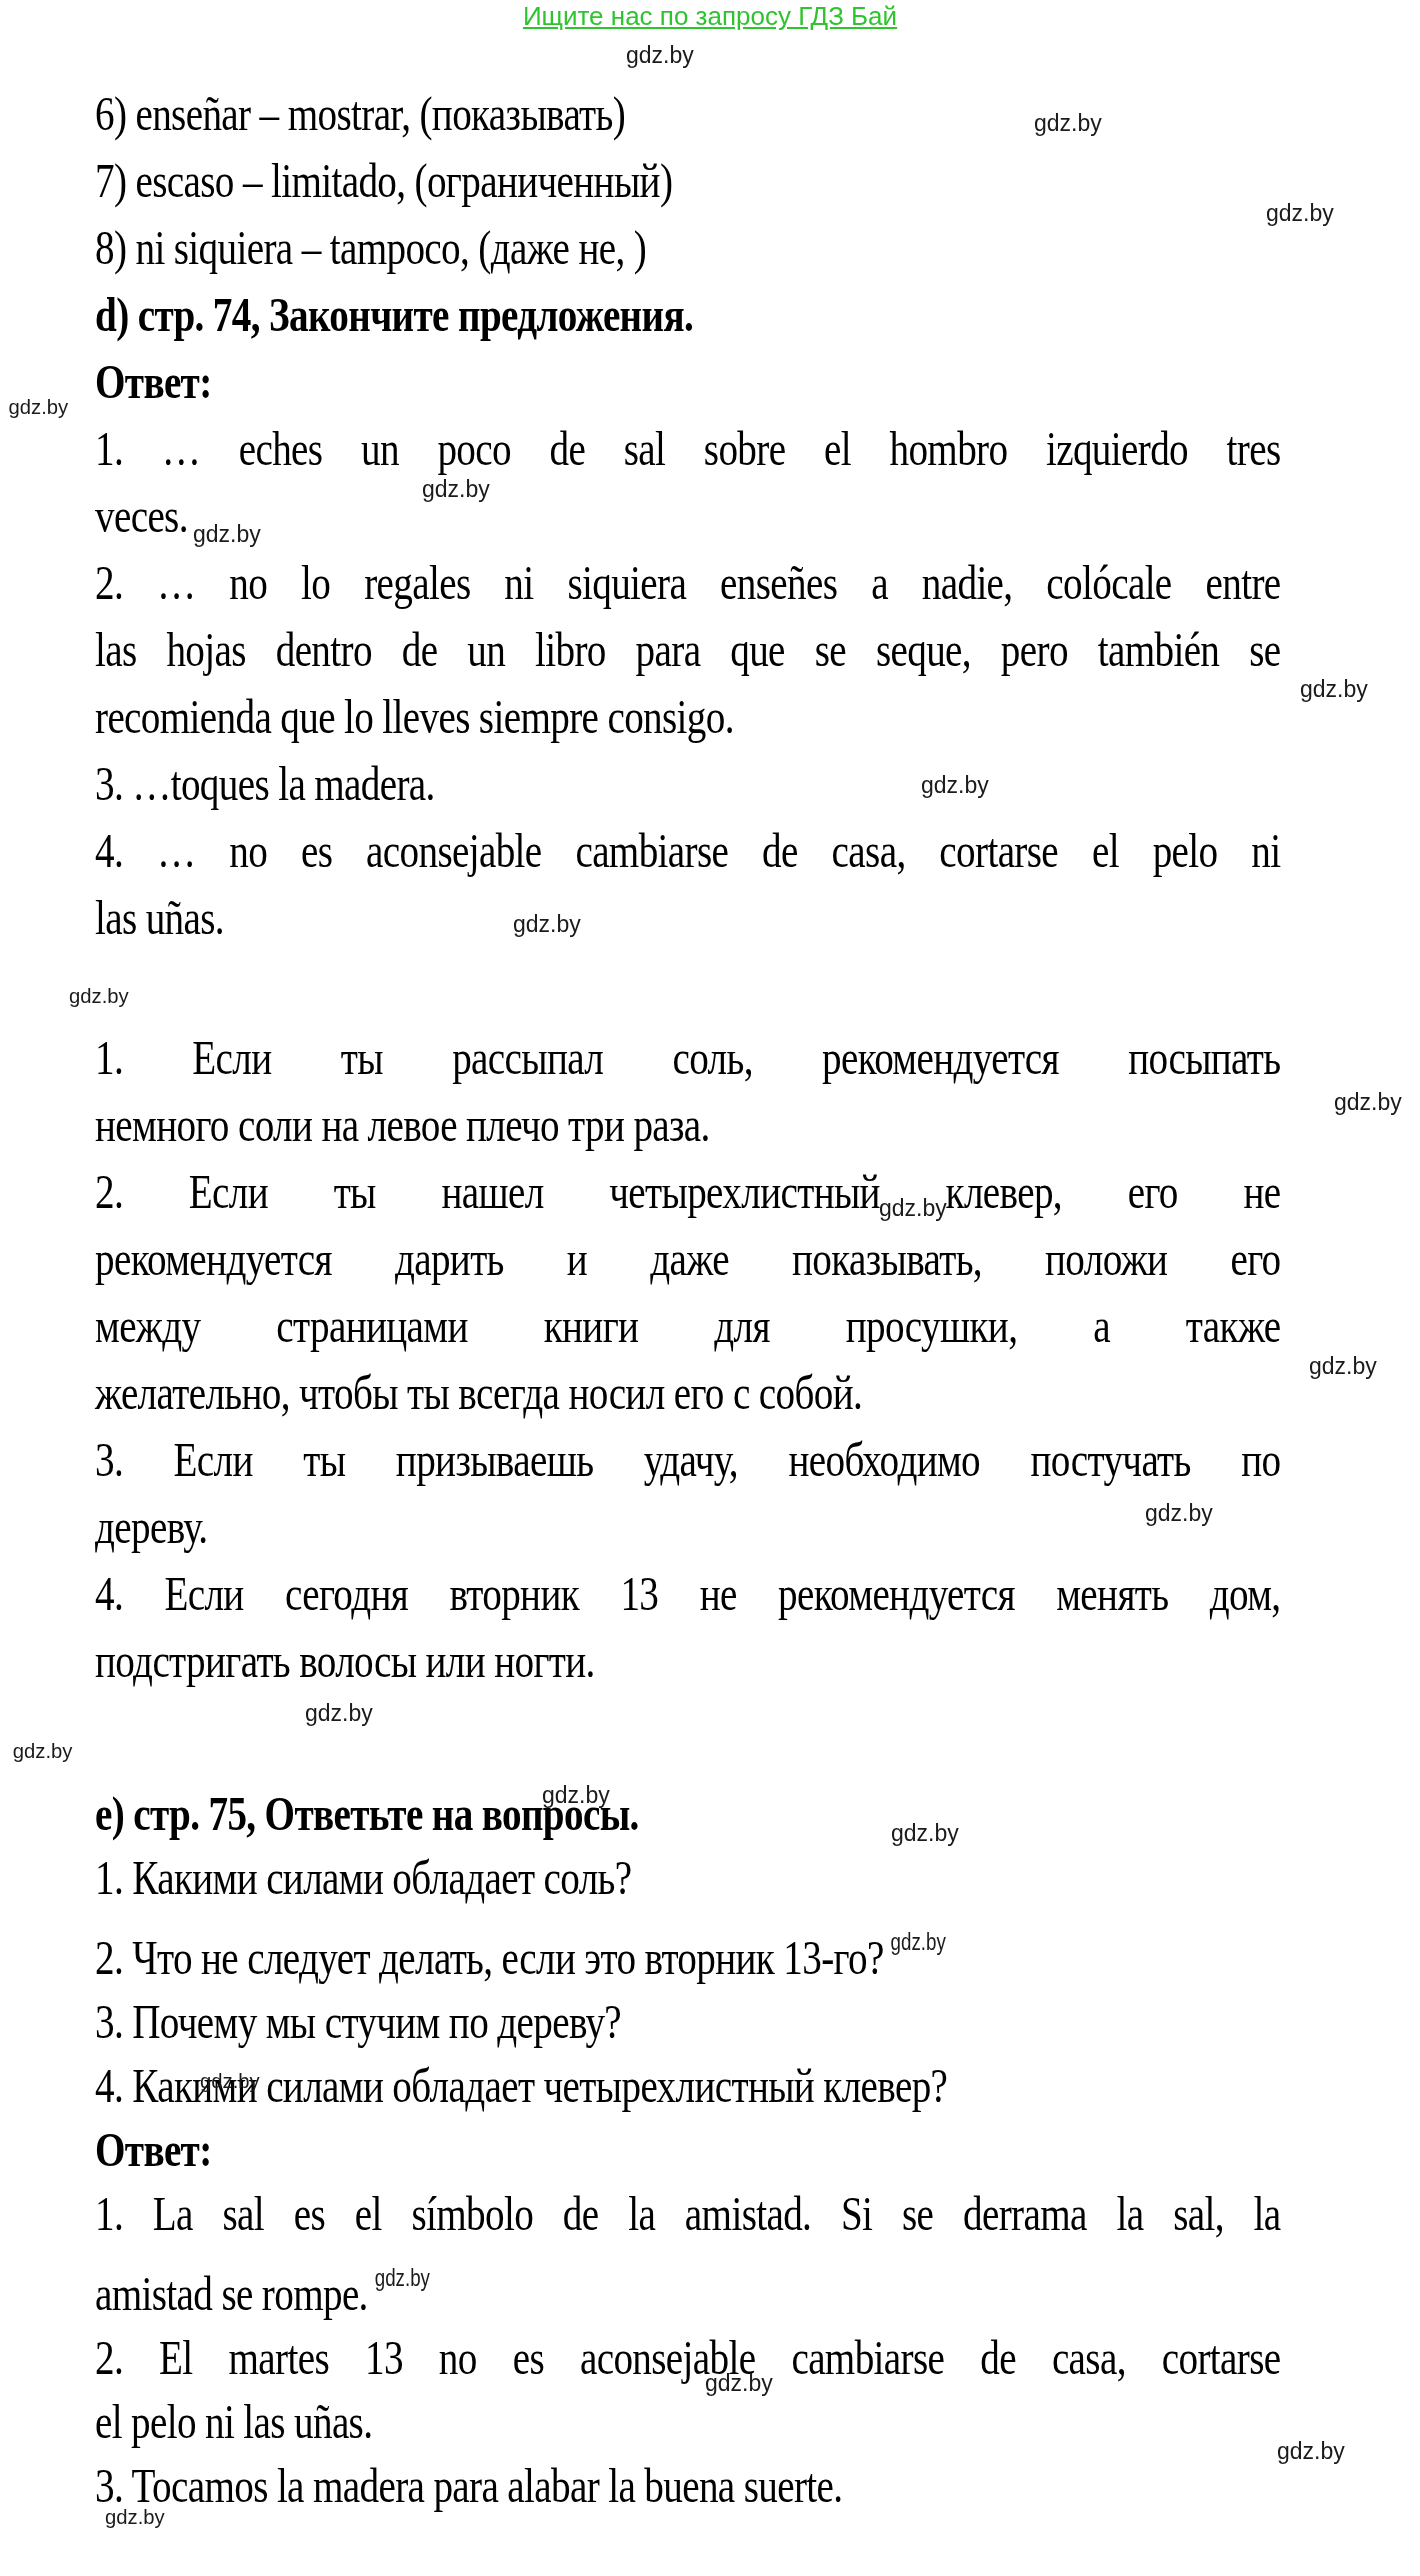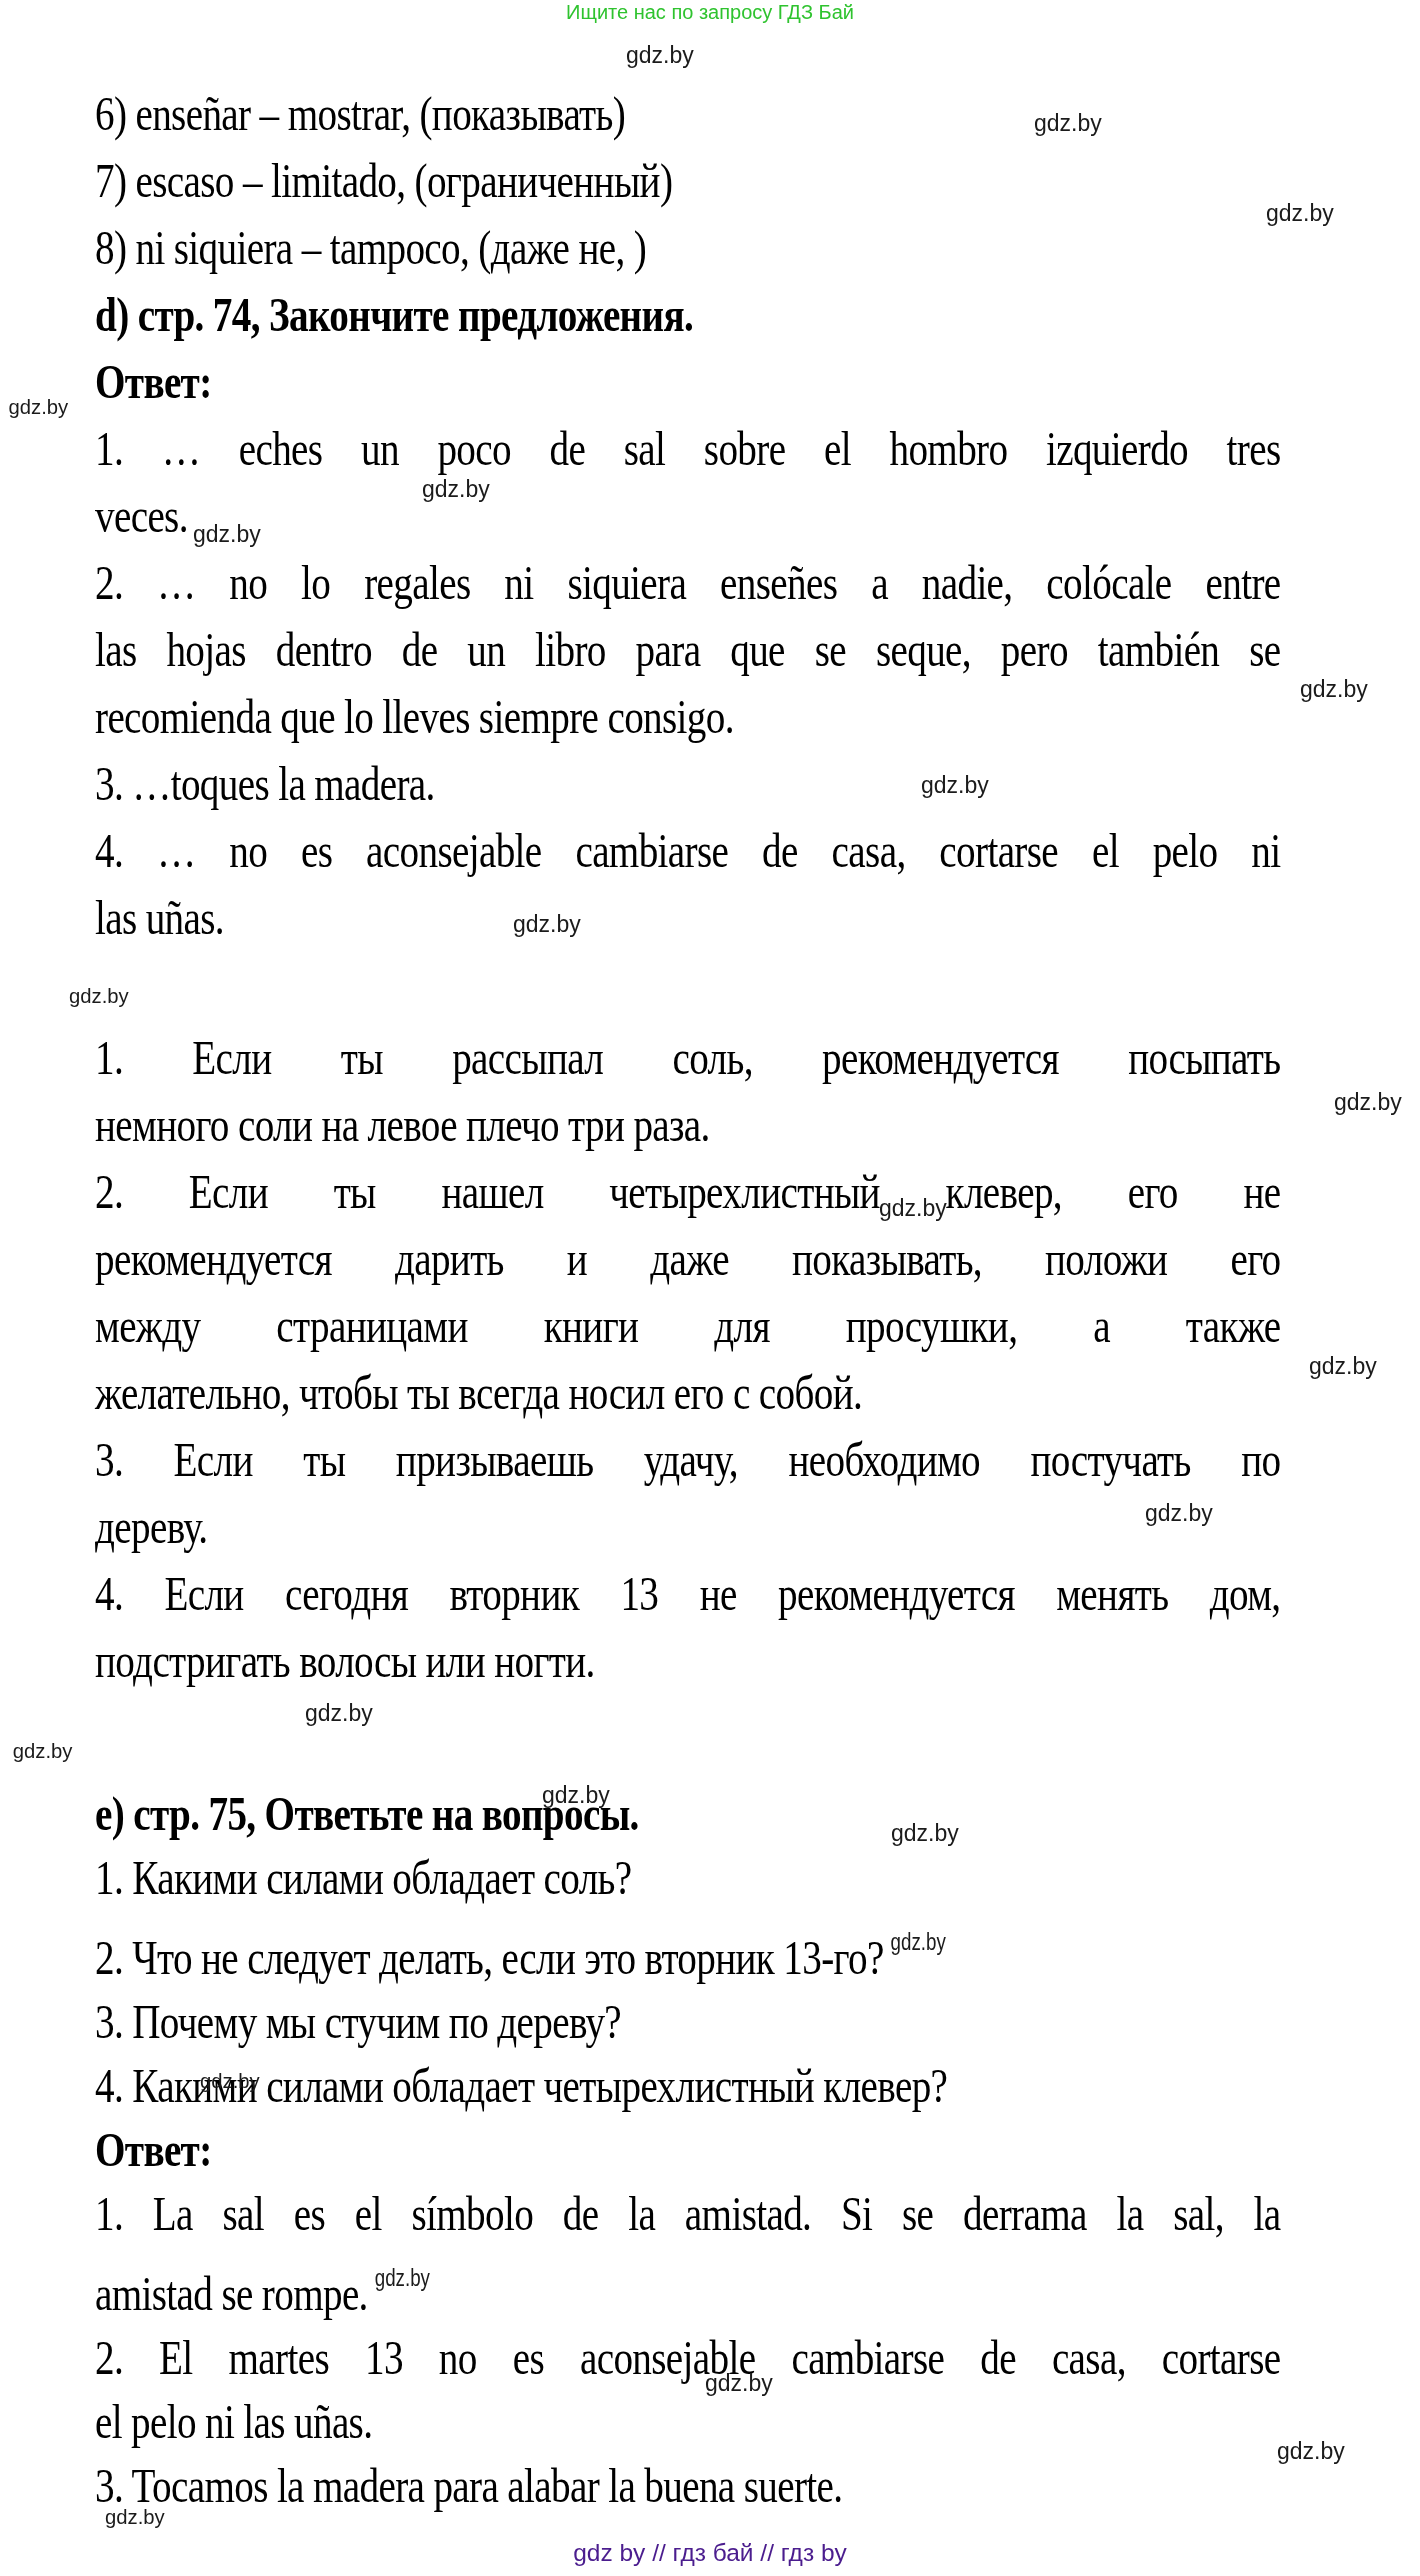--- a/index.html
+++ b/index.html
@@ -10,22 +10,23 @@
     font-family: "Liberation Serif", serif;
     color: #000000;
     overflow: hidden;
   }
   .page { position: absolute; inset: 0; background: #ffffff; overflow: hidden; }
 
   .notice {
     position: absolute; top: 0.8px; left: 0; width: 100%;
     text-align: center;
     font-family: "Liberation Sans", sans-serif;
-    font-size: 20px; font-weight: normal;
+    font-size: 26px; font-weight: normal;
     color: #2fc32f;
+    text-decoration: underline;
   }
 
   .block {
     position: absolute; left: 95px; width: 1453px;
     transform: scaleX(0.8159);
     transform-origin: 0 0;
   }
   #blockA { top: 80px; }
   #blockB { top: 1024px; }
   #blockC { top: 1782px; }
@@ -135,16 +136,15 @@
   <span class="wm" style="left:1145px; top:1500px;">gdz.by</span>
   <span class="wm" style="left:305px;  top:1700px;">gdz.by</span>
   <span class="wm sm" style="left:12.7px;   top:1740px;">gdz.by</span>
   <span class="wm" style="left:542px;  top:1782px;">gdz.by</span>
   <span class="wm" style="left:891px; top:1820px;">gdz.by</span>
   <span class="wm sm" style="left:200px;  top:2070px;">gdz.by</span>
   <span class="wm" style="left:705px;  top:2370px;">gdz.by</span>
   <span class="wm" style="left:1277px; top:2438px;">gdz.by</span>
   <span class="wm sm" style="left:105px;  top:2506px;">gdz.by</span>
 
-  <div class="footer">gdz by  //  гдз бай  //  гдз by</div>
 
 </div>
 
 
 </body></html>

